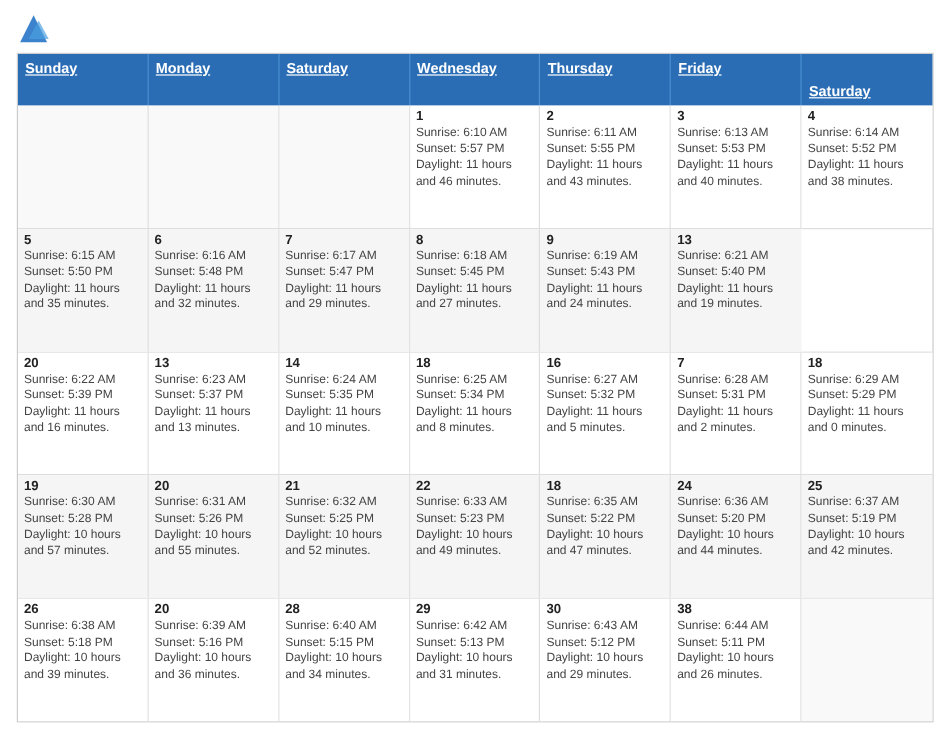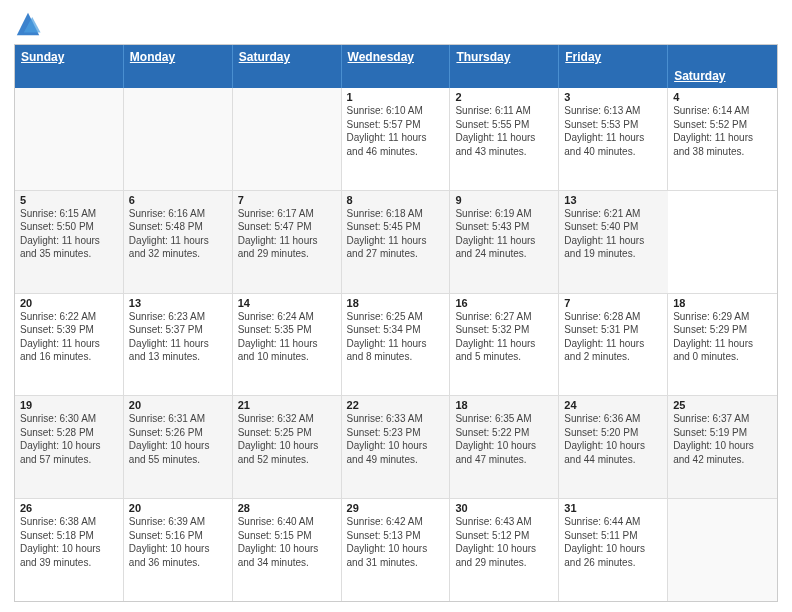--- a/index.html
+++ b/index.html
@@ -265,20 +265,20 @@
           </div>
           <div class="cal-cell">
             <div class="day-number">29</div>
             <div class="cell-info">Sunrise: 6:42 AM<br>Sunset: 5:13 PM<br>Daylight: 10 hours and 31 minutes.</div>
           </div>
           <div class="cal-cell">
             <div class="day-number">30</div>
             <div class="cell-info">Sunrise: 6:43 AM<br>Sunset: 5:12 PM<br>Daylight: 10 hours and 29 minutes.</div>
           </div>
           <div class="cal-cell">
-            <div class="day-number">31</div>
+            <div class="day-number">38</div>
             <div class="cell-info">Sunrise: 6:44 AM<br>Sunset: 5:11 PM<br>Daylight: 10 hours and 26 minutes.</div>
           </div>
           <div class="cal-cell empty"></div>
         </div>
       </div>
   </div>
 </div>
 
 </body></html>

